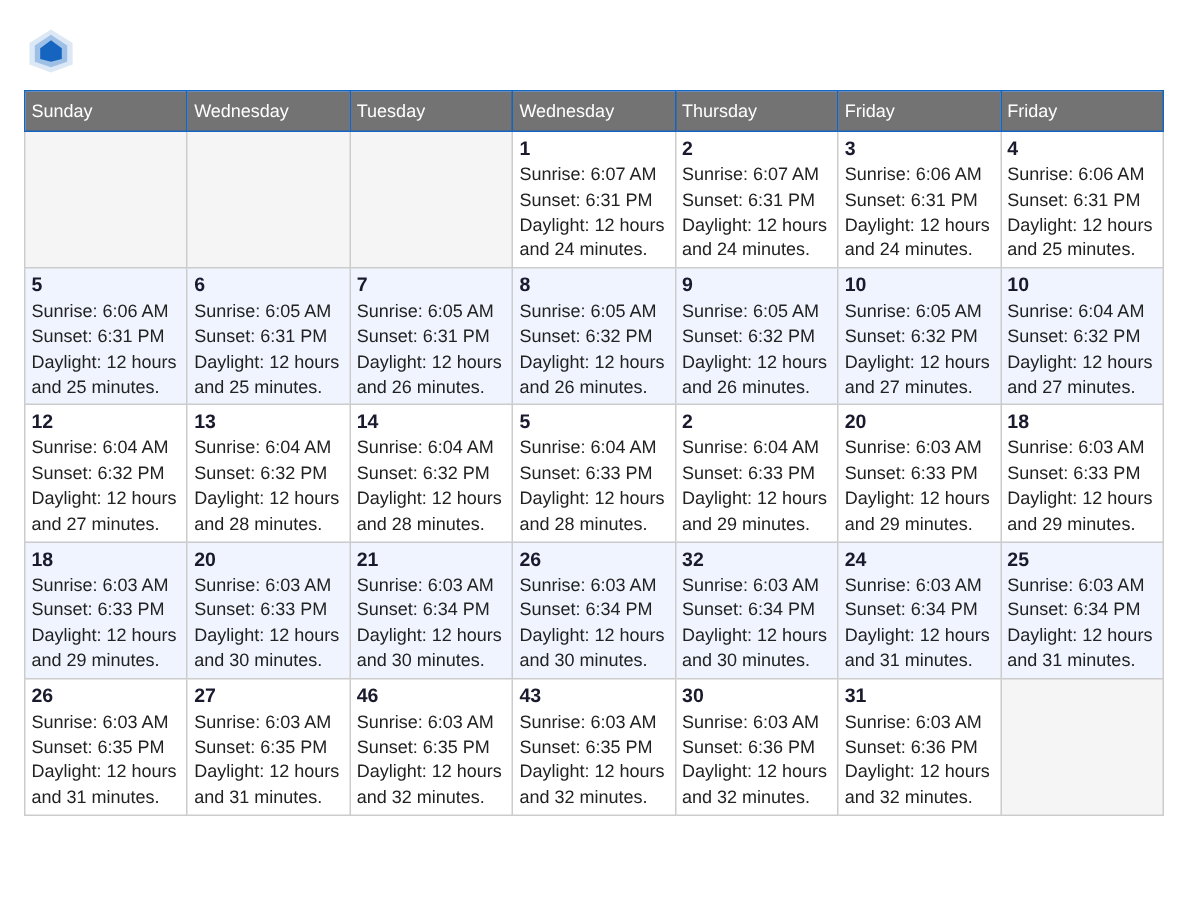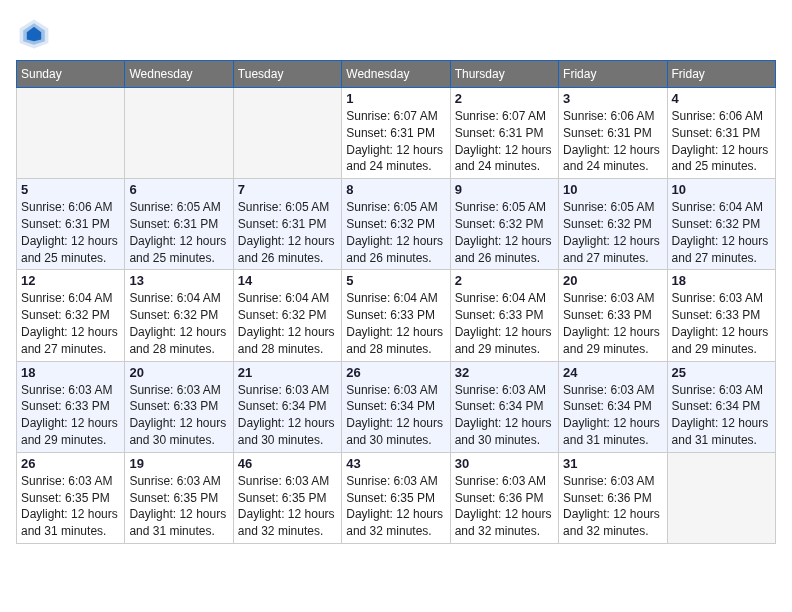--- a/index.html
+++ b/index.html
@@ -311,21 +311,21 @@
       </tr>
       <tr>
         <td>
           <span class="day-num">26</span>
           <div class="day-info" style="white-space: pre-line;">Sunrise: 6:03 AM
 Sunset: 6:35 PM
 Daylight: 12 hours
 and 31 minutes.</div>
         </td>
         <td>
-          <span class="day-num">19</span>
+          <span class="day-num">27</span>
           <div class="day-info" style="white-space: pre-line;">Sunrise: 6:03 AM
 Sunset: 6:35 PM
 Daylight: 12 hours
 and 31 minutes.</div>
         </td>
         <td>
           <span class="day-num">46</span>
           <div class="day-info" style="white-space: pre-line;">Sunrise: 6:03 AM
 Sunset: 6:35 PM
 Daylight: 12 hours

